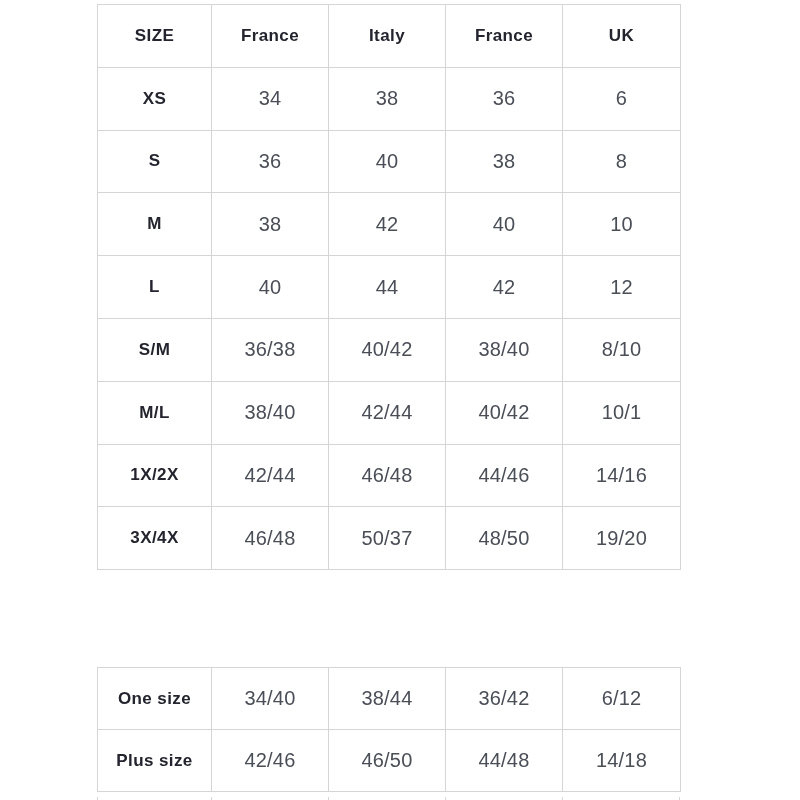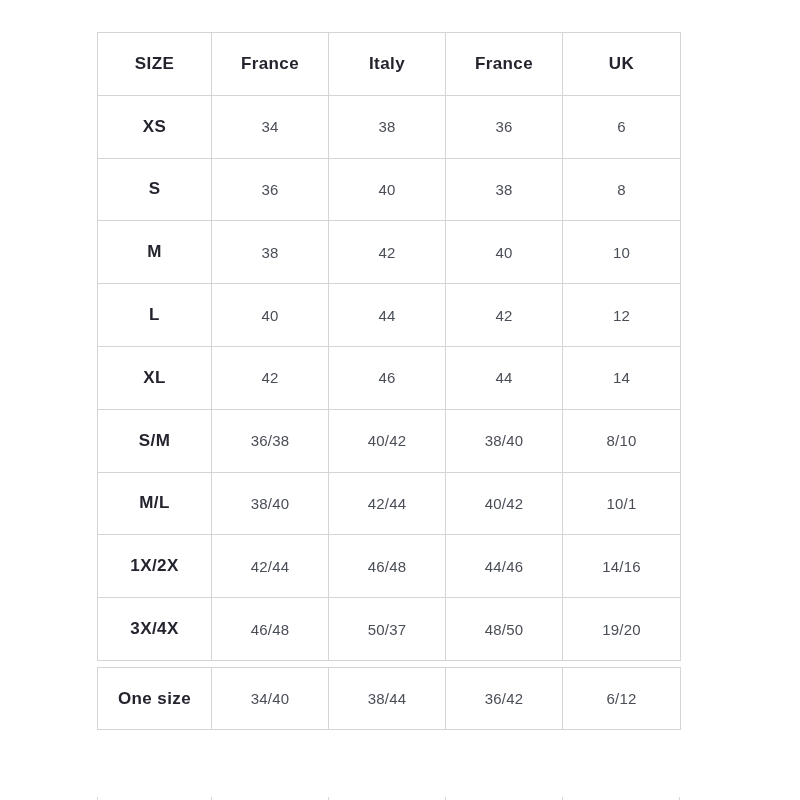--- a/index.html
+++ b/index.html
@@ -24,33 +24,33 @@
     position: absolute;
     background: #ffffff;
   }
   table.size-table td {
     border: 1px solid #d5d5d5;
     text-align: center;
     vertical-align: middle;
     padding: 0;
     background: #ffffff;
   }
-  table.main { left: 97px; top: 4px; margin-top: 28px; }
+  table.main { left: 97px; top: 4px; }
   table.main td { height: 61.8px; }
   table.secondary { left: 97px; top: 667px; }
   table.secondary td { height: 61px; }
   td.hd, td.lbl {
     font-weight: 700;
     font-size: 17px;
     color: #23242e;
     letter-spacing: 0.4px;
   }
   td.val {
     font-weight: 400;
-    font-size: 15px;
+    font-size: 20px;
     color: #4a4e57;
     letter-spacing: 0.2px;
   }
   .cutoff {
     position: absolute;
     left: 97px;
     top: 797px;
     width: 583px;
     height: 3px;
   }
@@ -105,27 +105,20 @@
         <td class="val">10</td>
       </tr>
       <tr>
         <td class="lbl">L</td>
         <td class="val">40</td>
         <td class="val">44</td>
         <td class="val">42</td>
         <td class="val">12</td>
       </tr>
       <tr>
-        <td class="lbl">XL</td>
-        <td class="val">42</td>
-        <td class="val">46</td>
-        <td class="val">44</td>
-        <td class="val">14</td>
-      </tr>
-      <tr>
         <td class="lbl">S/M</td>
         <td class="val">36/38</td>
         <td class="val">40/42</td>
         <td class="val">38/40</td>
         <td class="val">8/10</td>
       </tr>
       <tr>
         <td class="lbl">M/L</td>
         <td class="val">38/40</td>
         <td class="val">42/44</td>
@@ -158,20 +151,27 @@
         <col style="width:118px">
     </colgroup>
     <tbody>
       <tr>
         <td class="lbl">One size</td>
         <td class="val">34/40</td>
         <td class="val">38/44</td>
         <td class="val">36/42</td>
         <td class="val">6/12</td>
       </tr>
+      <tr>
+        <td class="lbl">Plus size</td>
+        <td class="val">42/46</td>
+        <td class="val">46/50</td>
+        <td class="val">44/48</td>
+        <td class="val">14/18</td>
+      </tr>
     </tbody>
   </table>
 
   <div class="cutoff">
     <div class="stub" style="left:0"></div>
     <div class="stub" style="left:114px"></div>
     <div class="stub" style="left:231px"></div>
     <div class="stub" style="left:348px"></div>
     <div class="stub" style="left:465px"></div>
     <div class="stub" style="left:582px"></div>

